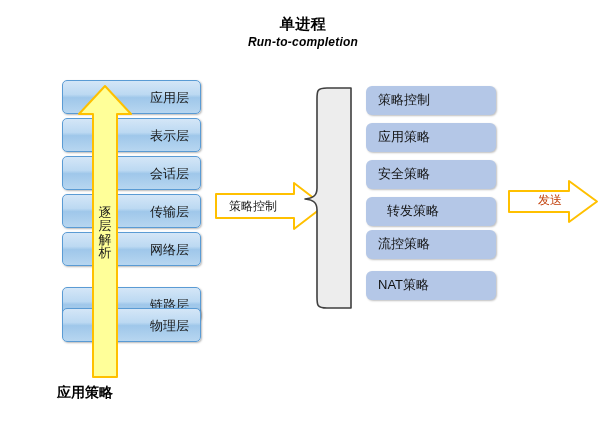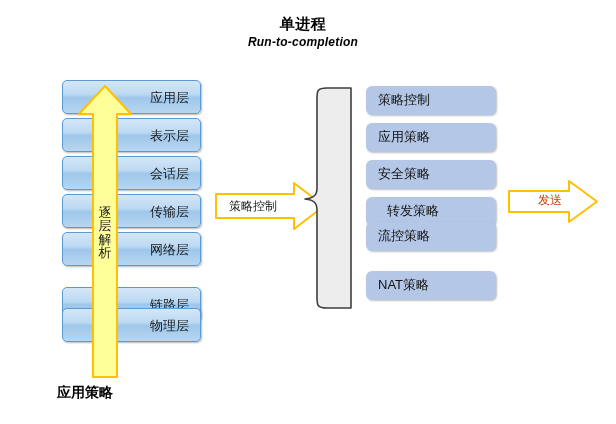--- a/index.html
+++ b/index.html
@@ -211,21 +211,21 @@
     <svg width="56" height="226" viewBox="0 0 56 226" xmlns="http://www.w3.org/2000/svg">
       <path d="M 24,3 C 14,3 14,6 14,14 L 14,103 C 14,110 11,113 2,114 C 11,115 14,118 14,125 L 14,212 C 14,220 14,223 24,223 L 48,223 L 48,3 Z" fill="#ededed" stroke="#3f3f3f" stroke-width="1.6" stroke-linejoin="round"></path>
     </svg>
   </div>
 
   <div id="policy-stack">
     <div class="policy-box" style="top:0px;">策略控制</div>
     <div class="policy-box" style="top:37px;">应用策略</div>
     <div class="policy-box" style="top:74px;">安全策略</div>
     <div class="policy-box" style="top:111px;padding-left:21px;">转发策略</div>
-    <div class="policy-box" style="top:136px;">流控策略</div>
+    <div class="policy-box" style="top:144px;">流控策略</div>
     <div class="policy-box" style="top:185px;">NAT策略</div>
   </div>
 
   <div id="send-arrow">
     <svg width="92" height="45" viewBox="0 0 92 45" xmlns="http://www.w3.org/2000/svg">
       <polygon points="2,12 62,12 62,2 90,22.5 62,43 62,33 2,33" fill="#ffffff" stroke="#ffc000" stroke-width="2" stroke-linejoin="round"></polygon>
     </svg>
     <div id="send-arrow-label">发送</div>
   </div>
 

